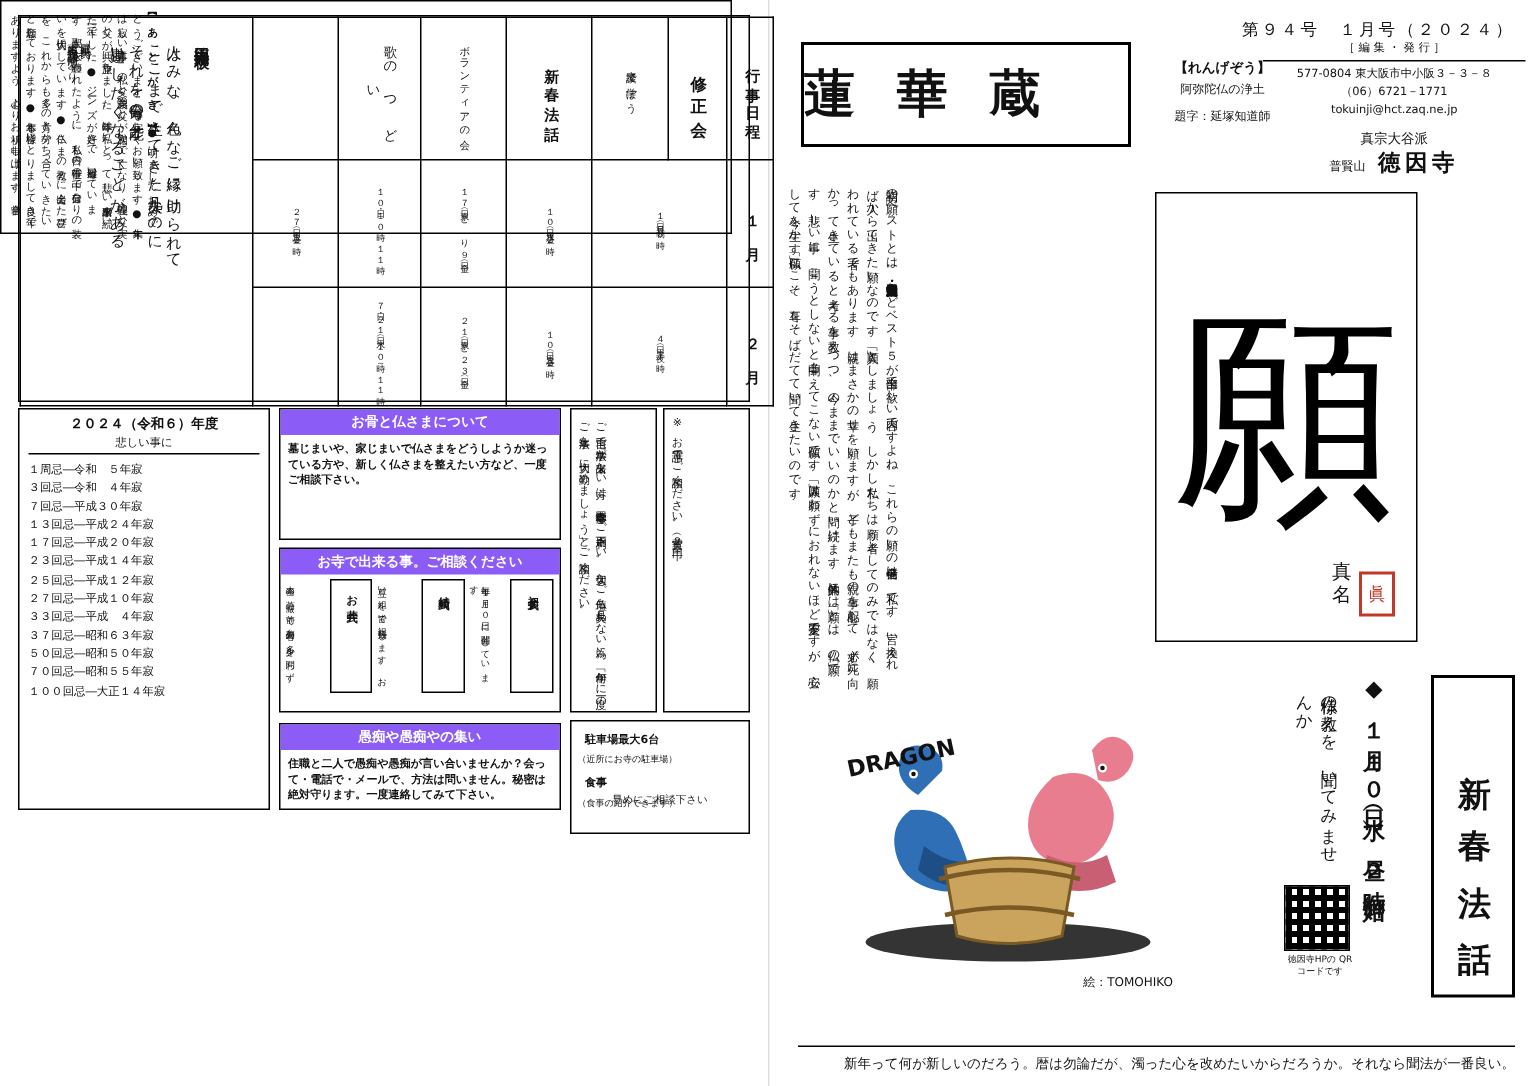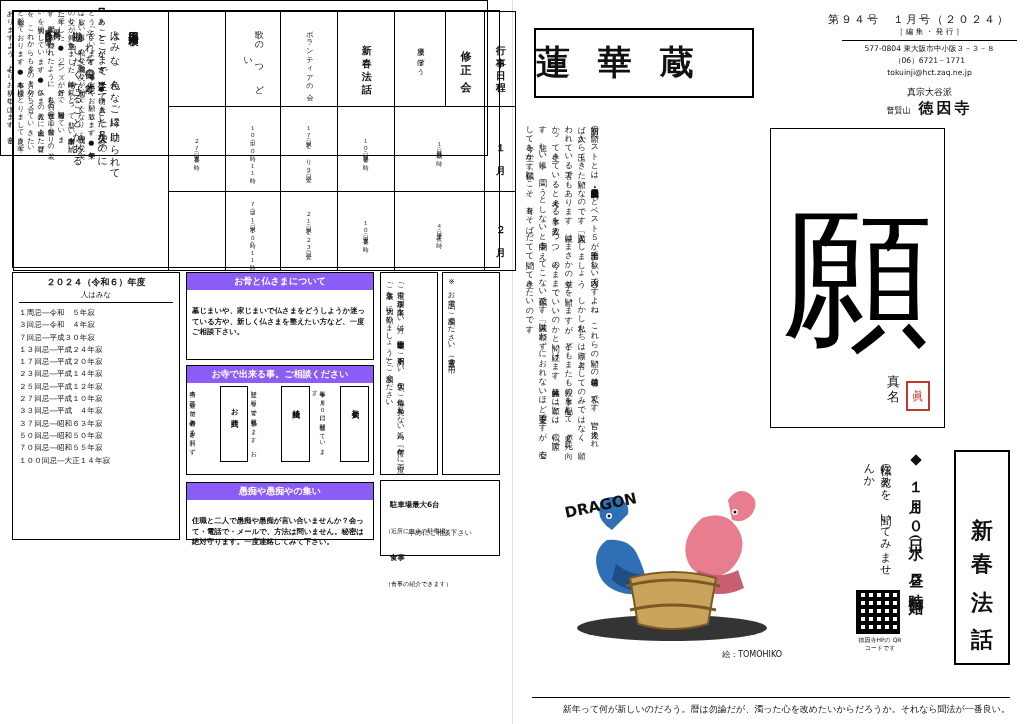--- a/index.html
+++ b/index.html
@@ -25,21 +25,21 @@
   
   #memorial{left:12px;top:272px;width:168px;height:268px;}
   #memorial .hdr{text-align:center;font-size:9px;font-weight:bold;padding:3px 0 1px;}
   #memorial .sub{text-align:center;font-size:7.5px;border-bottom:1px solid #000;padding-bottom:2px;margin:0 6px 2px;}
   #memorial ul{list-style:none;margin:0;padding:2px 6px;}
   #memorial li{font-size:7.6px;line-height:1.62;white-space:nowrap;}
 
   
   .midbox{position:absolute;border:1px solid #000;box-sizing:border-box;}
   .midbox .t{background:#8b5cf6;color:#fff;font-size:9px;font-weight:bold;text-align:center;padding:2px 0;}
-  .midbox .b{font-size:7.4px;line-height:1.45;padding:16px 5px;}
+  .midbox .b{font-size:7.4px;line-height:1.45;padding:4px 5px;}
 
   
   .vbox{position:absolute;border:1px solid #000;box-sizing:border-box;}
   .vbox .vb{writing-mode:vertical-rl;text-orientation:upright;font-size:7.4px;line-height:1.5;padding:4px 3px;height:100%;box-sizing:border-box;}
 
   
   #afterword{left:12px;top:556px;width:488px;height:156px;border:1px solid #000;box-sizing:border-box;padding:4px;}
   #afterword .cols{writing-mode:vertical-rl;text-orientation:upright;font-size:7px;line-height:1.45;height:146px;}
 
   
@@ -129,21 +129,21 @@
           <td style="height:74px;"><div class="vtxt xsmall">１０日（土）昼２時</div></td>
           <td style="height:74px;" colspan="2"><div class="vtxt xsmall">４日（土）夜７時</div></td>
           <td style="height:74px;"><div class="vtxt b" style="font-size:10px;">２　月</div></td>
         </tr>
       </tbody>
         </table>
     </div>
 
     <div class="panel bx" id="memorial">
       <div class="hdr">２０２４（令和６）年度</div>
-      <div class="sub">人はみな</div>
+      <div class="sub">悲しい事に</div>
       <ul>
         <li>１周忌―令和　５年寂</li>
         <li>３回忌―令和　４年寂</li>
         <li>７回忌―平成３０年寂</li>
         <li>１３回忌―平成２４年寂</li>
         <li>１７回忌―平成２０年寂</li>
         <li>２３回忌―平成１４年寂</li>
         <li>２５回忌―平成１２年寂</li>
         <li>２７回忌―平成１０年寂</li>
         <li>３３回忌―平成　４年寂</li>
@@ -208,20 +208,25 @@
   </div>
 
   <div id="right-half">
 
     <div id="issue">第９４号　１月号（２０２４）</div>
 
     <div id="masthead">
       <div class="ttl">蓮 華 蔵</div>
     </div>
 
+    <div id="rengezou">
+      <div class="b" style="font-size:9px;">【れんげぞう】</div>
+      <div>阿弥陀仏の浄土</div>
+      <div style="margin-top:6px;">題字：延塚知道師</div>
+    </div>
 
     <div id="pubinfo">
       <div class="ln">［ 編 集 ・ 発 行 ］</div>
       <div><span>577-0804</span>
            <span>東大阪市中小阪３－３－８</span></div>
       <div>（06）6721－1771</div>
       <div>tokuinji@hct.zaq.ne.jp</div>
     </div>
 
     <div id="temple">

